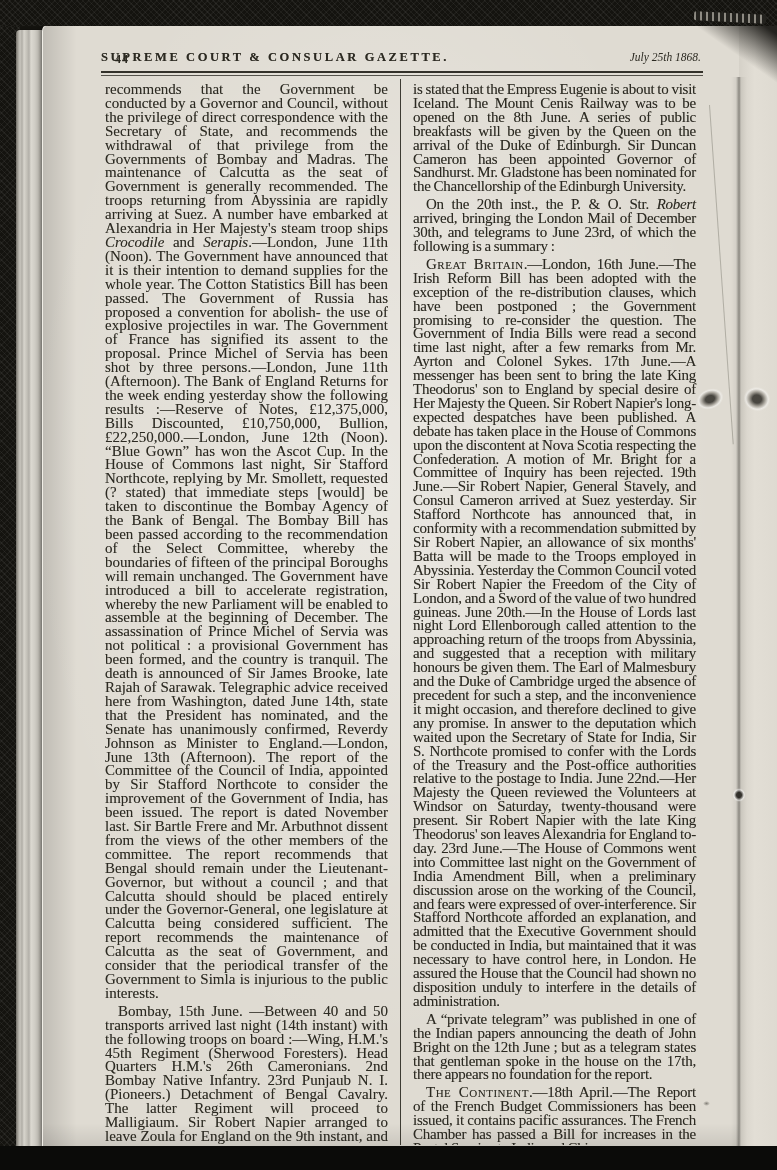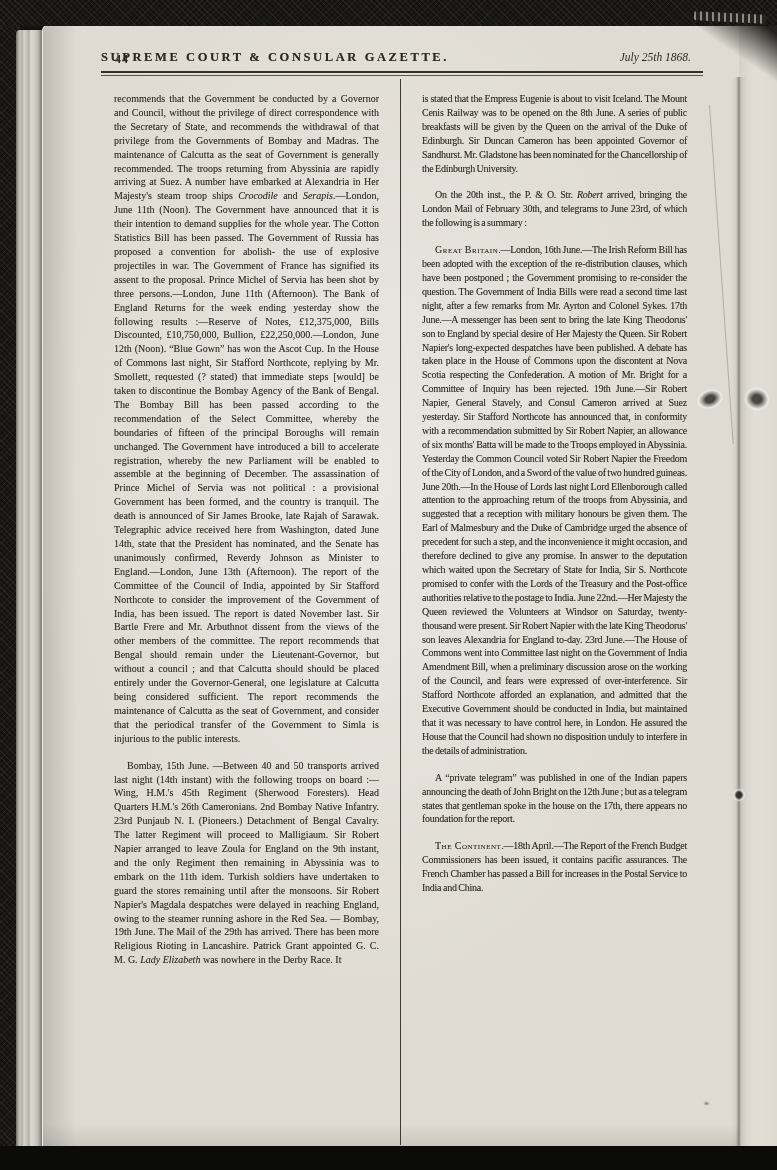--- a/index.html
+++ b/index.html
@@ -73,32 +73,32 @@
     background:linear-gradient(215deg, rgba(16,15,12,0.9) 8%, rgba(16,15,12,0) 46%);
   }
   
   .page-header{position:absolute;left:58px;top:25px;width:600px;height:20px;color:var(--ink);}
   .pageno{position:absolute;left:14px;top:2px;font-weight:bold;font-size:12px;letter-spacing:1px;}
   .masthead{
     position:absolute;left:0;right:0;top:0;text-align:left;
     font-size:12.5px;font-weight:bold;letter-spacing:2.6px;color:#2b2921;
     text-shadow:0 0 0.6px rgba(43,41,33,0.5);
   }
-  .dateline{position:absolute;right:10px;top:1px;font-style:italic;font-size:11.5px;}
+  .dateline{position:absolute;right:0;top:1px;font-style:italic;font-size:11.5px;}
   .rule-double{
     position:absolute;left:58px;top:46px;width:602px;height:2px;
     border-top:2px solid var(--rule);border-bottom:1px solid rgba(51,49,42,0.8);
   }
   
   .columns{position:absolute;left:58px;top:54px;width:601px;height:1066px;display:flex;}
   .col{width:291px;height:100%;overflow:hidden;color:var(--ink);}
   .divider{width:1px;height:100%;background:#3d3b33;margin-left:8px;margin-right:8px;}
   .para{
-    margin:13px;text-align:justify;
-    font-size:10px;line-height:13.9px;
+    margin:4px;text-align:justify;
+    font-size:15px;line-height:13.9px;
     text-shadow:0 0 0.5px rgba(44,42,34,0.35);
   }
   .para.indent{text-indent:13px;}
   .col-right .para{letter-spacing:-0.25px;word-spacing:-0.6px;}
   .i{font-style:italic;}
   .sc{font-variant:small-caps;letter-spacing:0.5px;}
   
   .smudge{position:absolute;border-radius:50%;}
   .s1{
     left:653px;top:360px;width:28px;height:28px;transform:rotate(-20deg);
@@ -138,21 +138,21 @@
     <div class="rule-double"></div>
 
     <div class="columns">
       <div class="col col-left">
           <p class="para"><span>recommends that the Government be conducted by a Governor and Council, without the privilege of direct correspondence with the Secretary of State, and recommends the withdrawal of that privilege from the Governments of Bombay and Madras. The maintenance of Calcutta as the seat of Government is generally recommended. The troops returning from Abyssinia are rapidly arriving at Suez. A number have embarked at Alexandria in Her Majesty's steam troop ships </span><span class="i">Crocodile</span><span> and </span><span class="i">Serapis</span><span>.—London, June 11th (Noon). The Government have announced that it is their intention to demand supplies for the whole year. The Cotton Statistics Bill has been passed. The Government of Russia has proposed a convention for abolish- the use of explosive projectiles in war. The Government of France has signified its assent to the proposal. Prince Michel of Servia has been shot by three persons.—London, June 11th (Afternoon). The Bank of England Returns for the week ending yesterday show the following results :—Reserve of Notes, £12,375,000, Bills Discounted, £10,750,000, Bullion, £22,250,000.—London, June 12th (Noon). “Blue Gown” has won the Ascot Cup. In the House of Commons last night, Sir Stafford Northcote, replying by Mr. Smollett, requested (? stated) that immediate steps [would] be taken to discontinue the Bombay Agency of the Bank of Bengal. The Bombay Bill has been passed according to the recommendation of the Select Committee, whereby the boundaries of fifteen of the principal Boroughs will remain unchanged. The Government have introduced a bill to accelerate registration, whereby the new Parliament will be enabled to assemble at the beginning of December. The assassination of Prince Michel of Servia was not political : a provisional Government has been formed, and the country is tranquil. The death is announced of Sir James Brooke, late Rajah of Sarawak. Telegraphic advice received here from Washington, dated June 14th, state that the President has nominated, and the Senate has unanimously confirmed, Reverdy Johnson as Minister to England.—London, June 13th (Afternoon). The report of the Committee of the Council of India, appointed by Sir Stafford Northcote to consider the improvement of the Government of India, has been issued. The report is dated November last. Sir Bartle Frere and Mr. Arbuthnot dissent from the views of the other members of the committee. The report recommends that Bengal should remain under the Lieutenant-Governor, but without a council ; and that Calcutta should should be placed entirely under the Governor-General, one legislature at Calcutta being considered sufficient. The report recommends the maintenance of Calcutta as the seat of Government, and consider that the periodical transfer of the Government to Simla is injurious to the public interests.</span></p>
           <p class="para indent"><span>Bombay, 15th June. —Between 40 and 50 transports arrived last night (14th instant) with the following troops on board :—Wing, H.M.'s 45th Regiment (Sherwood Foresters). Head Quarters H.M.'s 26th Cameronians. 2nd Bombay Native Infantry. 23rd Punjaub N. I. (Pioneers.) Detachment of Bengal Cavalry. The latter Regiment will proceed to Malligiaum. Sir Robert Napier arranged to leave Zoula for England on the 9th instant, and the only Regiment then remaining in Abyssinia was to embark on the 11th idem. Turkish soldiers have undertaken to guard the stores remaining until after the monsoons. Sir Robert Napier's Magdala despatches were delayed in reaching England, owing to the steamer running ashore in the Red Sea. — Bombay, 19th June. The Mail of the 29th has arrived. There has been more Religious Rioting in Lancashire. Patrick Grant appointed G. C. M. G. </span><span class="i">Lady Elizabeth</span><span> was nowhere in the Derby Race. It</span></p>
         </div>
       <div class="divider"></div>
       <div class="col col-right">
           <p class="para"><span>is stated that the Empress Eugenie is about to visit Iceland. The Mount Cenis Railway was to be opened on the 8th June. A series of public breakfasts will be given by the Queen on the arrival of the Duke of Edinburgh. Sir Duncan Cameron has been appointed Governor of Sandhurst. Mr. Gladstone has been nominated for the Chancellorship of the Edinburgh University.</span></p>
-          <p class="para indent"><span>On the 20th inst., the P. &amp; O. Str. </span><span class="i">Robert</span><span> arrived, bringing the London Mail of February 30th, and telegrams to June 23rd, of which the following is a summary :</span></p>
+          <p class="para indent"><span>On the 20th inst., the P. &amp; O. Str. </span><span class="i">Robert</span><span> arrived, bringing the London Mail of December 30th, and telegrams to June 23rd, of which the following is a summary :</span></p>
           <p class="para indent"><span class="sc">Great Britain</span><span>.—London, 16th June.—The Irish Reform Bill has been adopted with the exception of the re-distribution clauses, which have been postponed ; the Government promising to re-consider the question. The Government of India Bills were read a second time last night, after a few remarks from Mr. Ayrton and Colonel Sykes. 17th June.—A messenger has been sent to bring the late King Theodorus' son to England by special desire of Her Majesty the Queen. Sir Robert Napier's long-expected despatches have been published. A debate has taken place in the House of Commons upon the discontent at Nova Scotia respecting the Confederation. A motion of Mr. Bright for a Committee of Inquiry has been rejected. 19th June.—Sir Robert Napier, General Stavely, and Consul Cameron arrived at Suez yesterday. Sir Stafford Northcote has announced that, in conformity with a recommendation submitted by Sir Robert Napier, an allowance of six months' Batta will be made to the Troops employed in Abyssinia. Yesterday the Common Council voted Sir Robert Napier the Freedom of the City of London, and a Sword of the value of two hundred guineas. June 20th.—In the House of Lords last night Lord Ellenborough called attention to the approaching return of the troops from Abyssinia, and suggested that a reception with military honours be given them. The Earl of Malmesbury and the Duke of Cambridge urged the absence of precedent for such a step, and the inconvenience it might occasion, and therefore declined to give any promise. In answer to the deputation which waited upon the Secretary of State for India, Sir S. Northcote promised to confer with the Lords of the Treasury and the Post-office authorities relative to the postage to India. June 22nd.—Her Majesty the Queen reviewed the Volunteers at Windsor on Saturday, twenty-thousand were present. Sir Robert Napier with the late King Theodorus' son leaves Alexandria for England to-day. 23rd June.—The House of Commons went into Committee last night on the Government of India Amendment Bill, when a preliminary discussion arose on the working of the Council, and fears were expressed of over-interference. Sir Stafford Northcote afforded an explanation, and admitted that the Executive Government should be conducted in India, but maintained that it was necessary to have control here, in London. He assured the House that the Council had shown no disposition unduly to interfere in the details of administration.</span></p>
           <p class="para indent"><span>A “private telegram” was published in one of the Indian papers announcing the death of John Bright on the 12th June ; but as a telegram states that gentleman spoke in the house on the 17th, there appears no foundation for the report.</span></p>
           <p class="para indent"><span class="sc">The Continent</span><span>.—18th April.—The Report of the French Budget Commissioners has been issued, it contains pacific assurances. The French Chamber has passed a Bill for increases in the Postal Service to India and China.</span></p>
         </div>
     </div>
 
     <div class="smudge s1"></div>
     <div class="smudge s2"></div>
     <div class="smudge s3"></div>
     <div class="smudge s4"></div>

